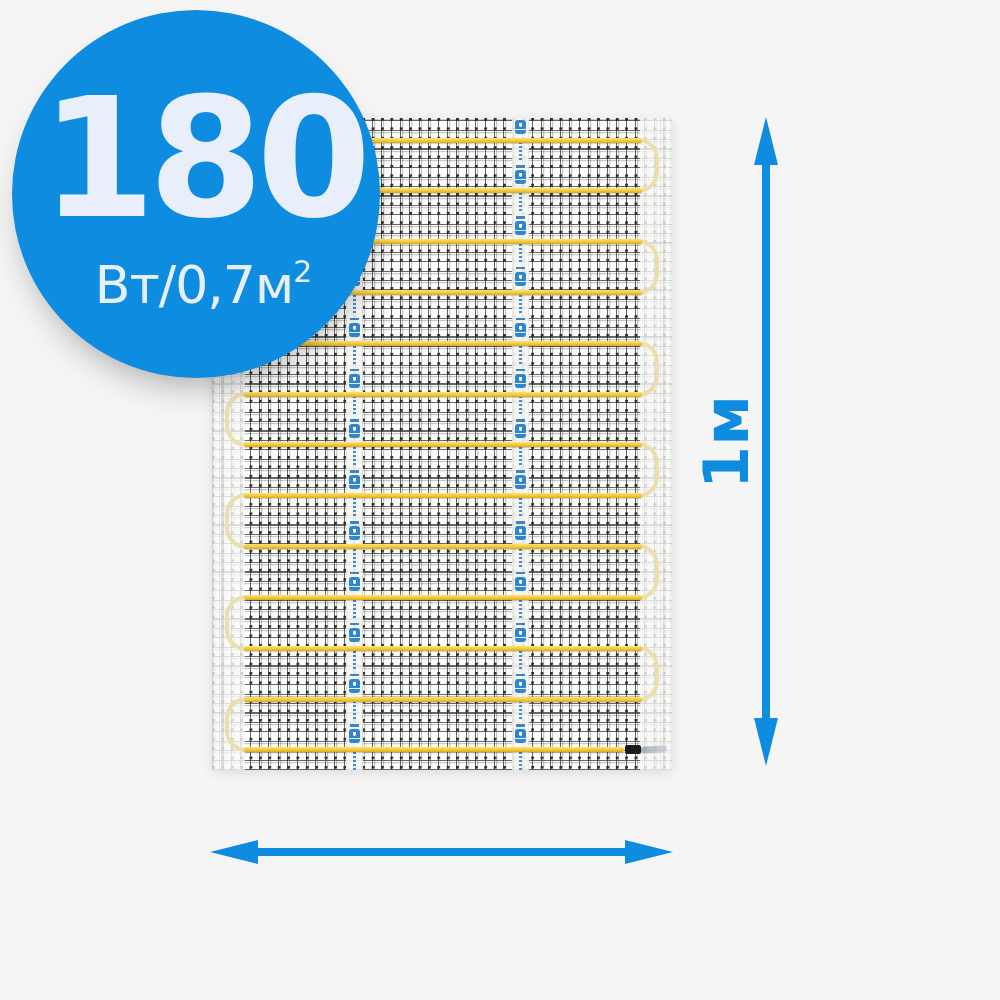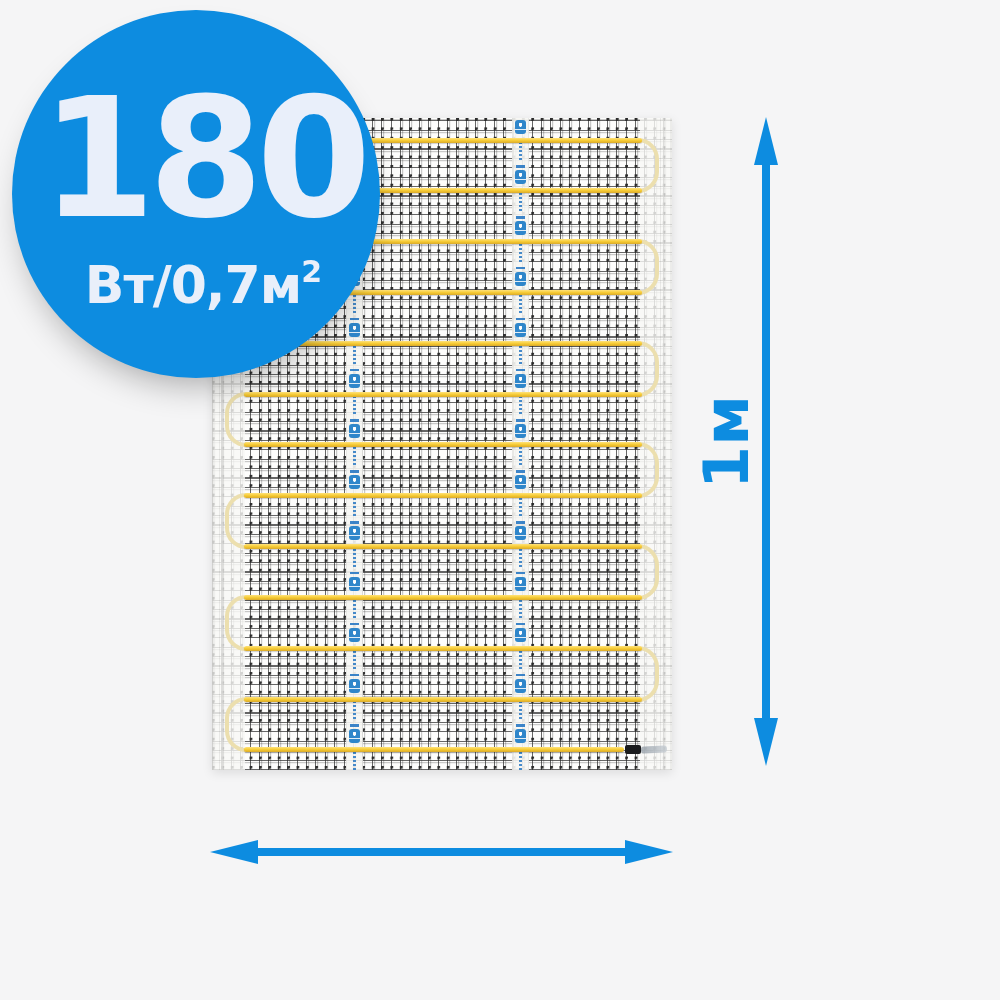--- a/index.html
+++ b/index.html
@@ -89,21 +89,21 @@
     position:absolute;left:12px;top:10px;width:368px;height:368px;border-radius:50%;
     background:var(--accent-blue);z-index:10;
     display:flex;flex-direction:column;align-items:center;justify-content:center;
     box-shadow:0 18px 34px -12px rgba(0,0,0,0.32);
   }
   .badge-value{
     color:var(--badge-text);font-size:165px;font-weight:700;line-height:1;
     letter-spacing:-7px;height:152px;margin-left:13px;
   }
   .badge-unit{
-    color:var(--badge-text);font-size:52px;font-weight:700;line-height:1;
+    color:var(--badge-text);font-size:52px;font-weight:400;line-height:1;
     margin-top:30px;margin-left:14px;letter-spacing:-1px;white-space:nowrap;
   }
   .badge-unit sup{font-size:30px;position:relative;top:-3px;}
   
   .dim{position:absolute;background:var(--accent-blue);}
   .v-line{left:762px;top:160px;width:8px;height:562px;}
   .h-line{left:255px;top:848px;width:373px;height:8px;}
   .tri{position:absolute;width:0;height:0;}
   .tri-up{left:754px;top:117px;border-left:12px solid transparent;border-right:12px solid transparent;border-bottom:48px solid var(--accent-blue);}
   .tri-down{left:754px;top:718px;border-left:12px solid transparent;border-right:12px solid transparent;border-top:48px solid var(--accent-blue);}

